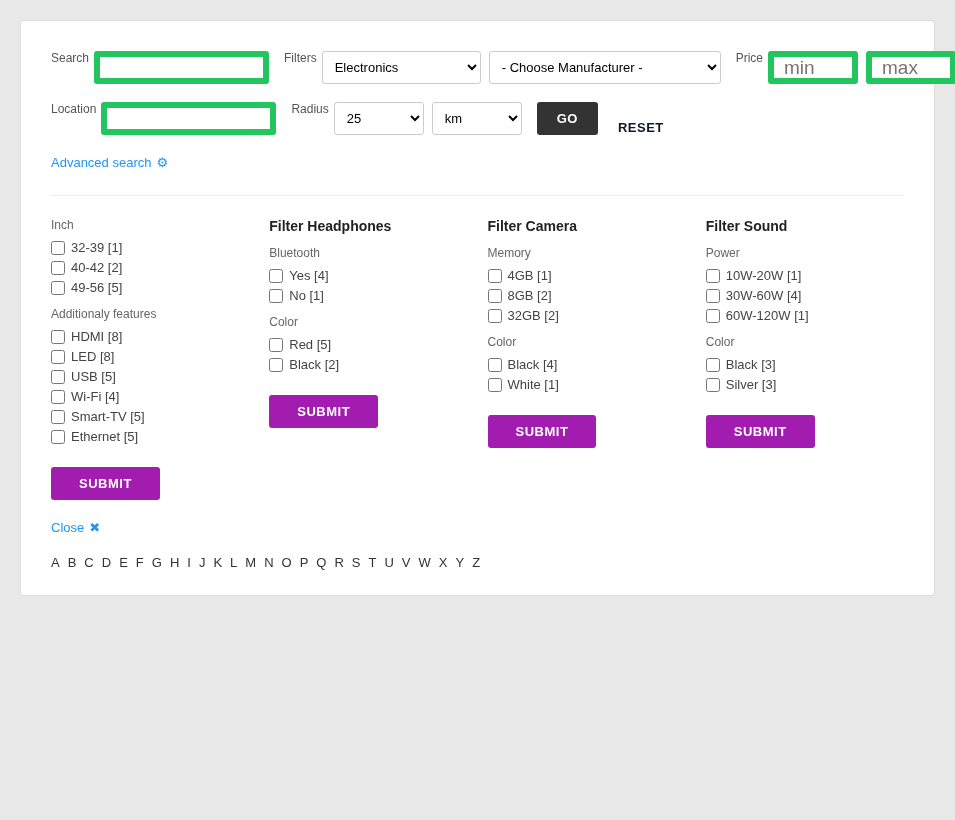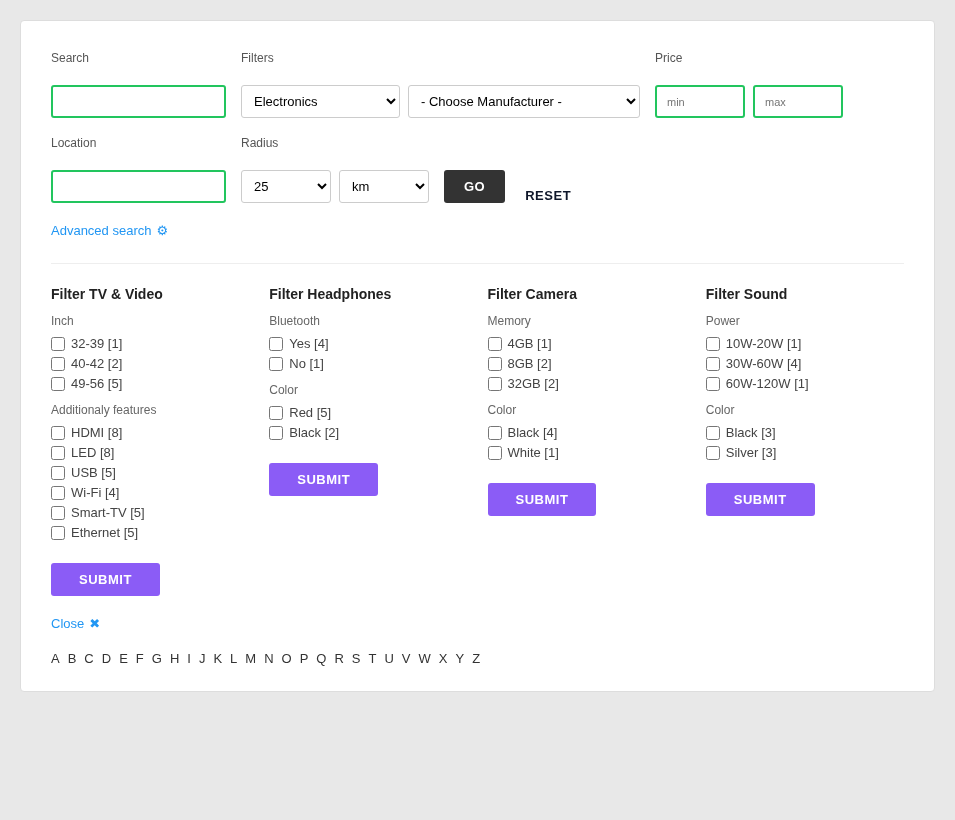--- a/index.html
+++ b/index.html
@@ -22,33 +22,32 @@
       padding: 30px 30px 25px 30px;
     }
     .search-row {
       display: flex;
       align-items: flex-end;
       gap: 15px;
       margin-bottom: 18px;
     }
     .field-group {
       display: flex;
-      flex-direction: column;
-      gap: 20px;
+      gap: 5px;
       justify-content: center;
     }
     .field-label {
       font-size: 12px;
       color: #555;
     }
     .search-input {
-      border: 2px solid #22c55e;
+      border: 6px solid #22c55e;
       border-radius: 3px;
       padding: 6px 10px;
-      font-size: 11px;
+      font-size: 19px;
       outline: none;
       height: 33px;
     }
     .search-field { width: 175px; }
     .filter-select {
       border: 1px solid #ccc;
       border-radius: 3px;
       padding: 6px 8px;
       font-size: 13px;
       height: 33px;
@@ -139,21 +138,21 @@
       font-size: 13px;
       color: #444;
     }
     .checkbox-item input[type="checkbox"] {
       width: 14px;
       height: 14px;
       cursor: pointer;
       margin: 0;
     }
     .btn-submit {
-      background: #8b5cf6;
+      background: #a21caf;
       color: #fff;
       border: none;
       border-radius: 3px;
       padding: 9px 28px;
       font-size: 13px;
       font-weight: bold;
       cursor: pointer;
       margin-top: 18px;
       letter-spacing: 0.5px;
     }
@@ -245,21 +244,20 @@
     <span>Advanced search</span>
     <span class="gear-icon">⚙</span>
   </a>
 
   <hr class="divider">
 
   
   <div class="filters-row">
 
     <div class="filter-col">
-      <div class="filter-col-title">Filter TV &amp; Video</div>
       <div class="filter-section-label">Inch</div>
       <div class="checkbox-item">
         <input type="checkbox" style="">
         <span>32-39 [1]</span>
       </div>
       <div class="checkbox-item">
         <input type="checkbox" style="">
         <span>40-42 [2]</span>
       </div>
       <div class="checkbox-item">

